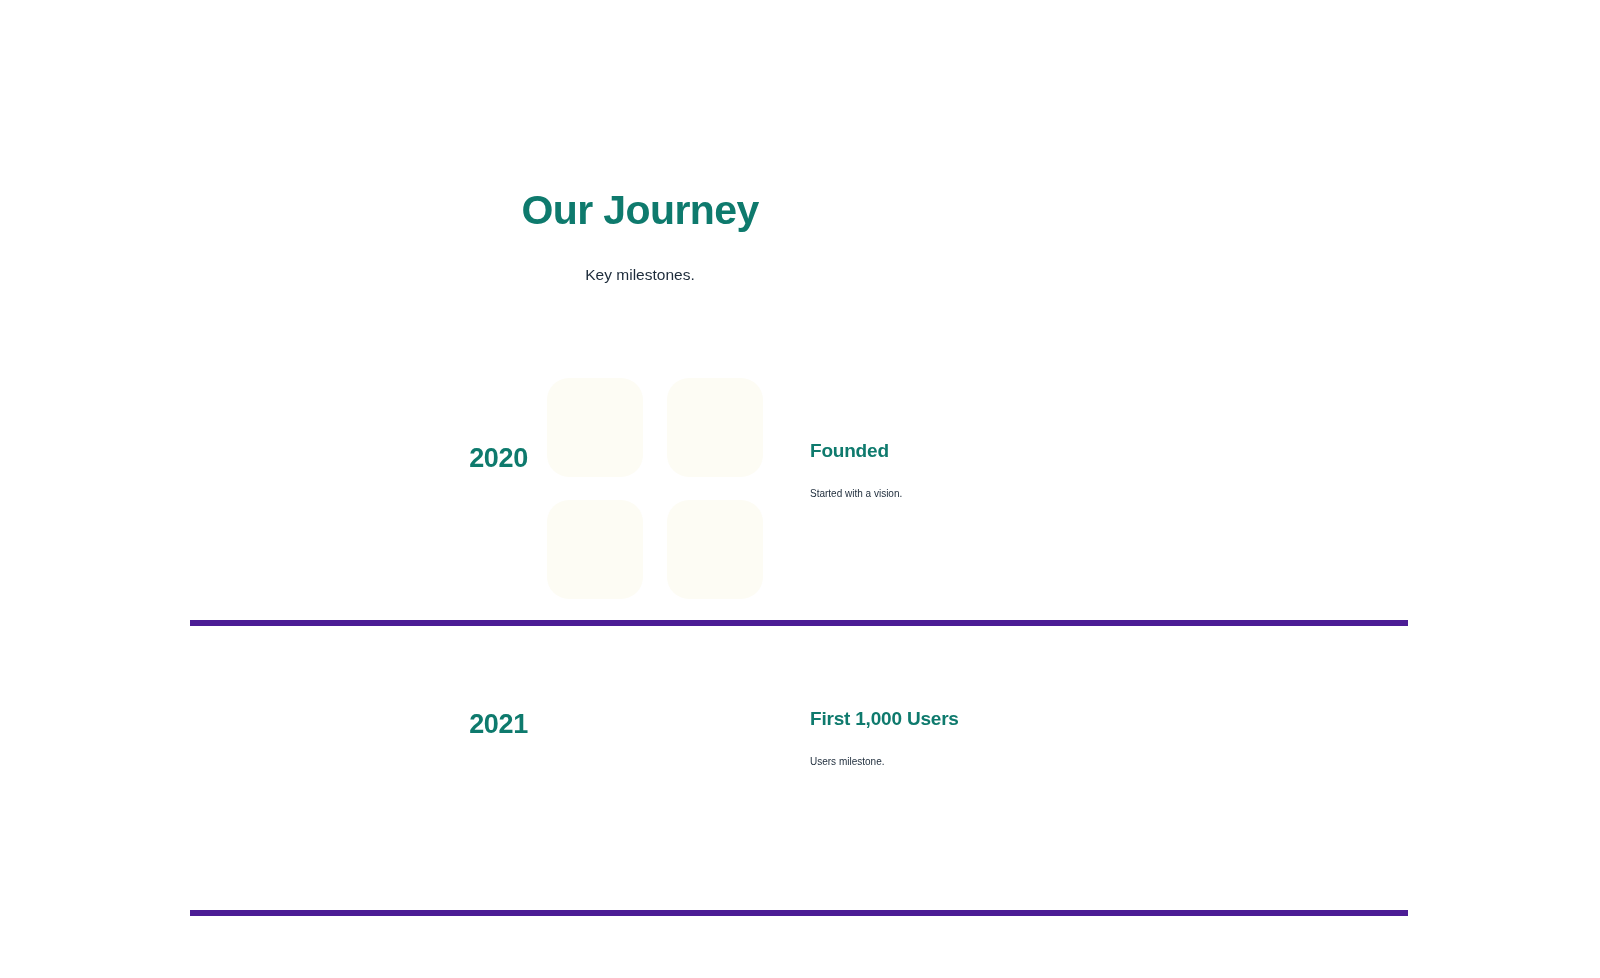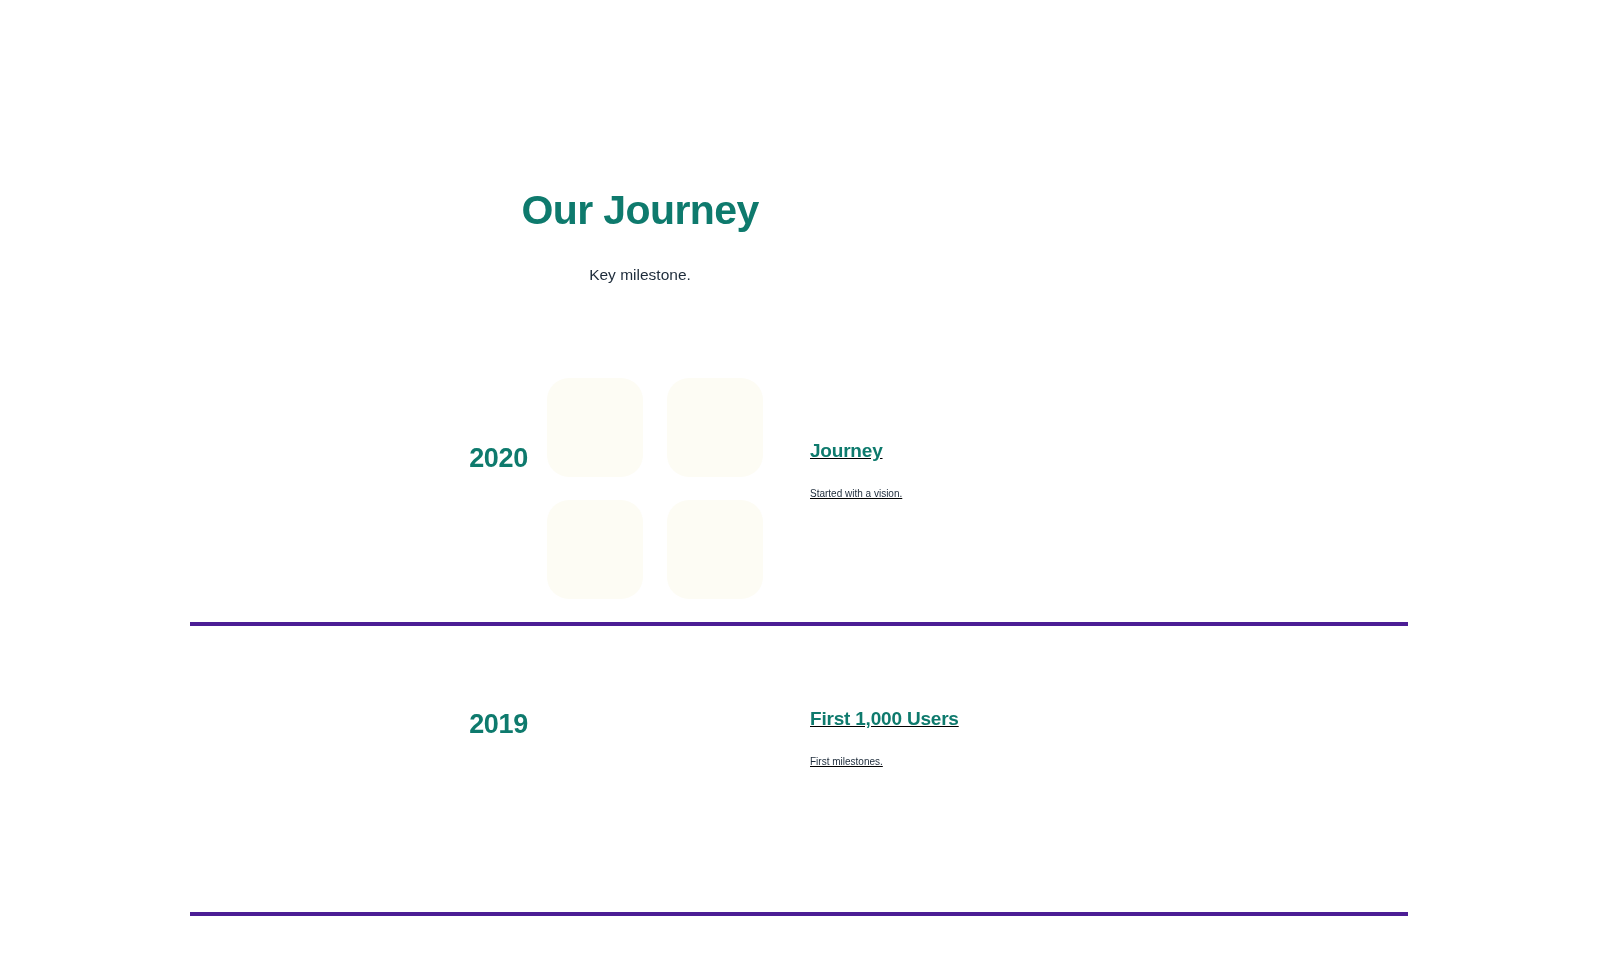--- a/index.html
+++ b/index.html
@@ -49,23 +49,22 @@
     position: absolute;
     top: 330px;
     left: 190px;
     width: 1218px;
   }
 
   .timeline-row {
     position: relative;
     display: flex;
     align-items: flex-start;
-    border-bottom: 4px solid #4c1d95;
+    border-bottom: 6px solid #4c1d95;
     min-height: 296px;
-    text-decoration: underline;
   }
 
   .timeline-row.row-2 {
     min-height: 290px;
   }
 
   .year-col {
     width: 350px;
     flex: 0 0 350px;
     text-align: right;
@@ -132,57 +131,57 @@
     line-height: 1.5;
   }
 </style>
 </head>
 <body>
 
 <div class="page">
 
   <div class="section-header">
     <h1 class="section-title">Our Journey</h1>
-    <p class="section-subtitle">Key milestone.</p>
+    <p class="section-subtitle">Key milestones.</p>
   </div>
 
   <div class="timeline">
 
     <div class="timeline-row row-1">
 
       <div class="year-col">
         <span class="year-label">2020</span>
       </div>
 
       <div class="media-col">
         <div class="tile-grid">
           <div class="tile"></div>
           <div class="tile"></div>
           <div class="tile"></div>
           <div class="tile"></div>
         </div>
       </div>
 
       <div class="content-col">
-        <h2 class="milestone-title">Journey</h2>
+        <h2 class="milestone-title">Founded</h2>
         <p class="milestone-desc">Started with a vision.</p>
       </div>
 
     </div>
 
     <div class="timeline-row row-2">
 
       <div class="year-col">
-        <span class="year-label">2019</span>
+        <span class="year-label">2021</span>
       </div>
 
       <div class="media-col"></div>
 
       <div class="content-col">
         <h2 class="milestone-title">First 1,000 Users</h2>
-        <p class="milestone-desc">First milestones.</p>
+        <p class="milestone-desc">Users milestone.</p>
       </div>
 
     </div>
 
   </div>
 
 </div>
 
 </body></html>

